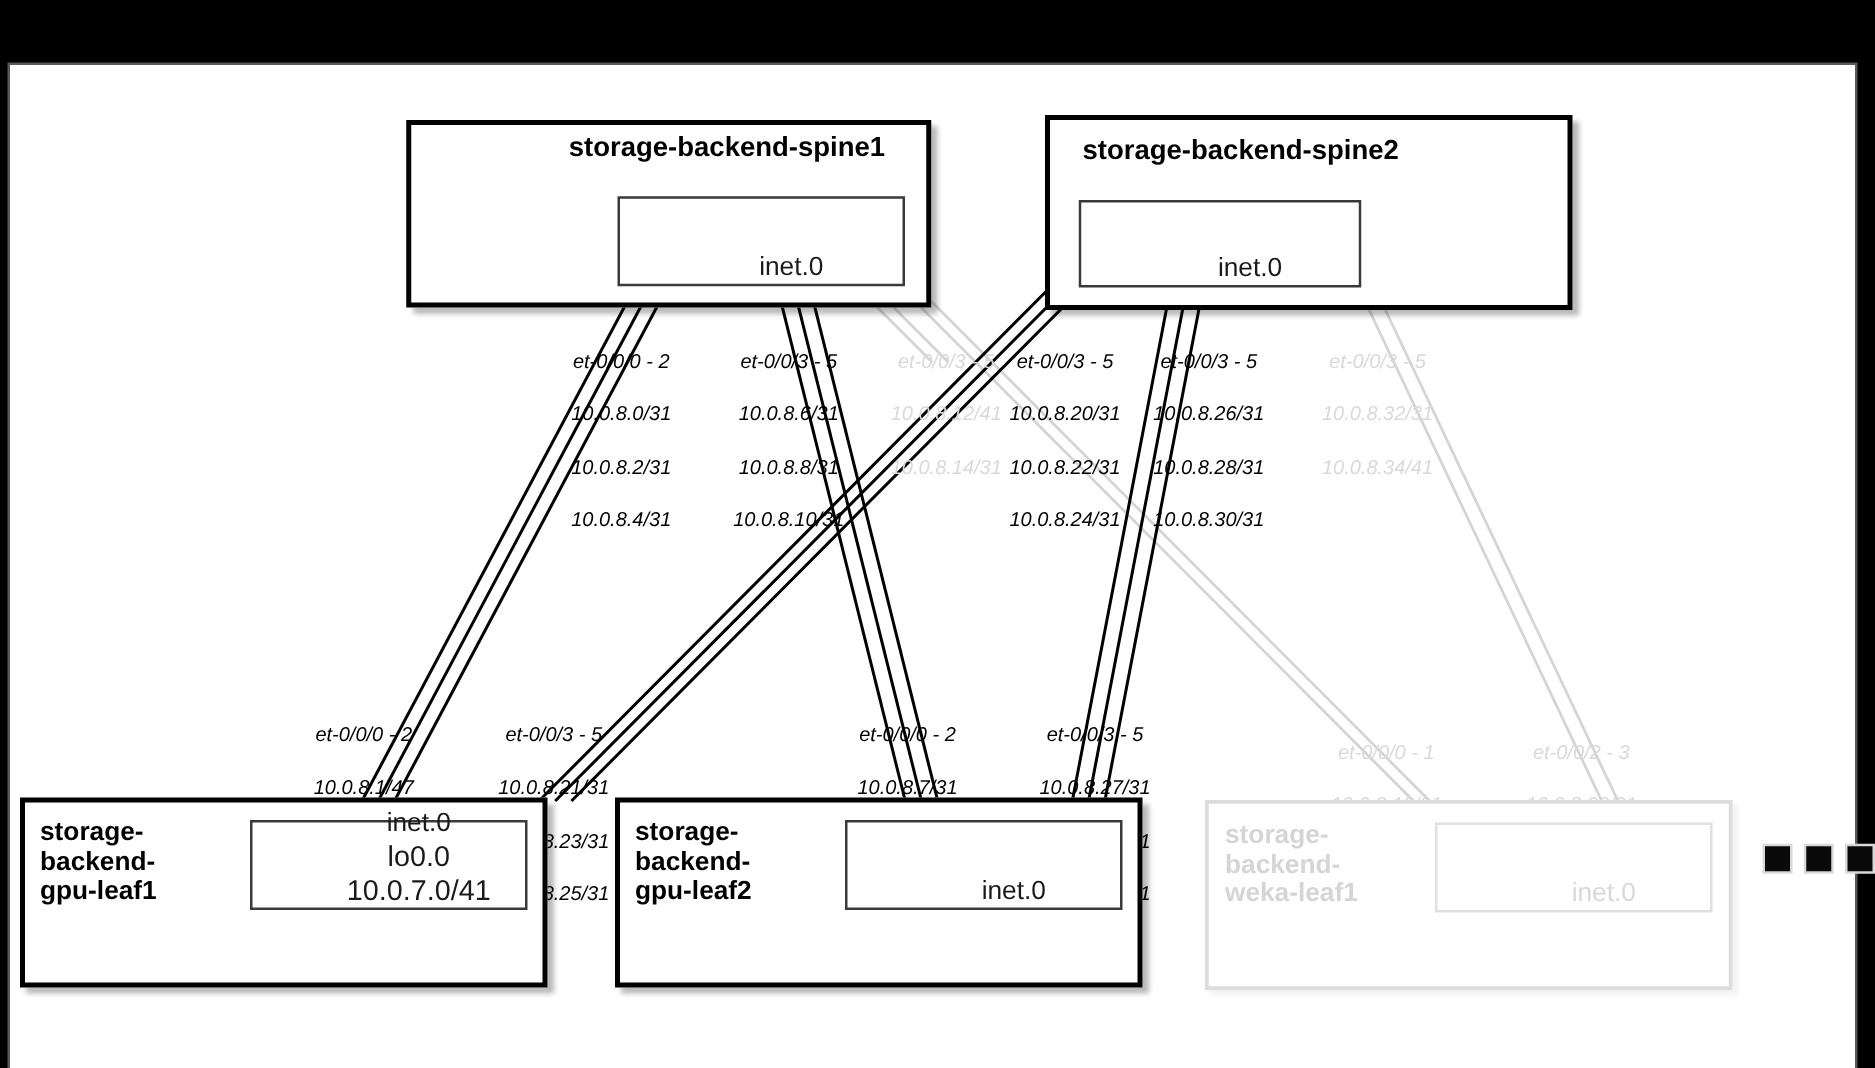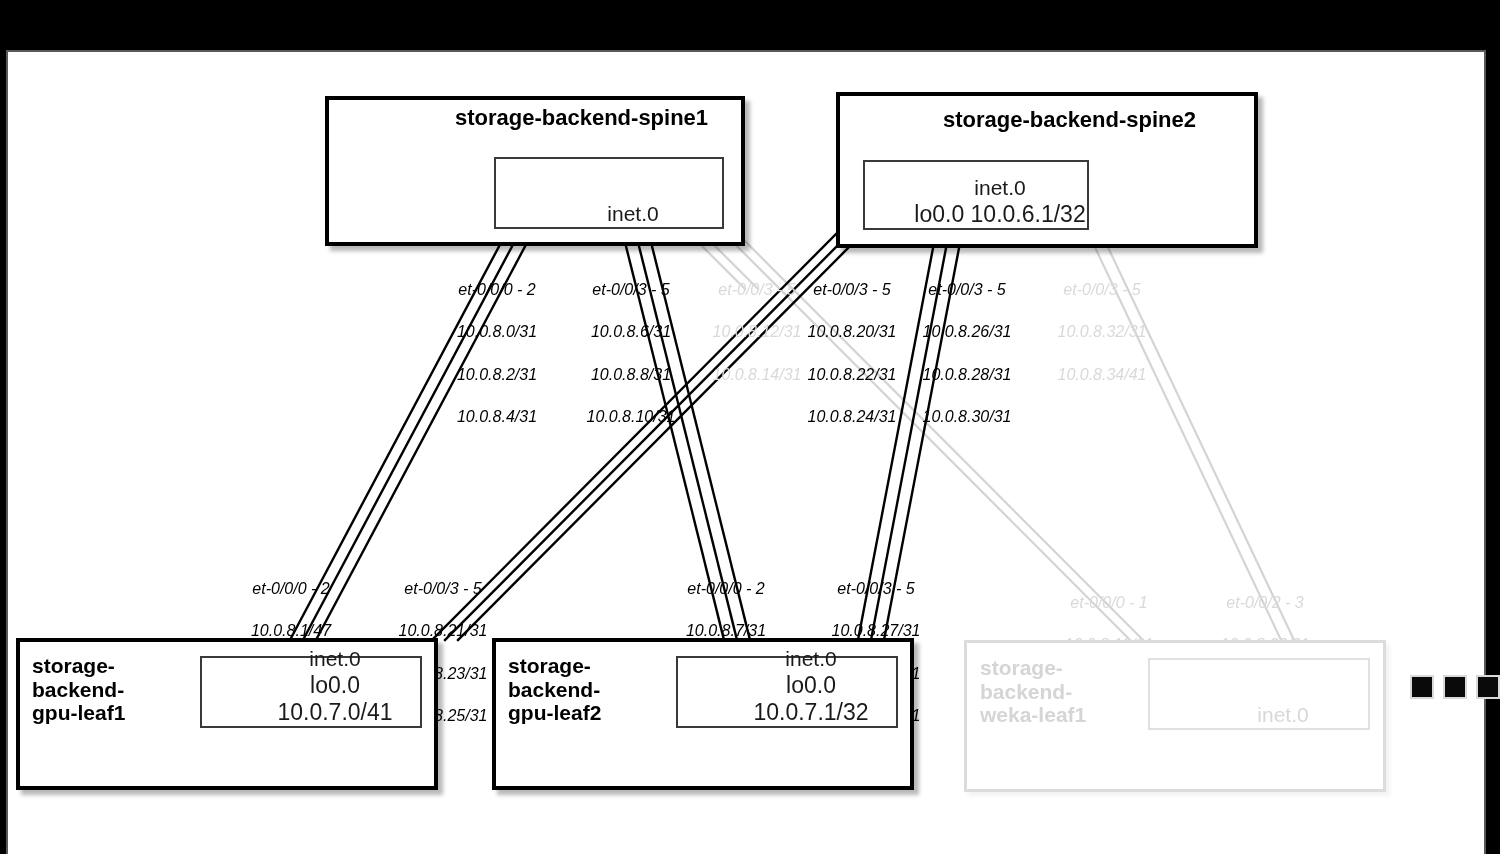--- a/index.html
+++ b/index.html
@@ -70,43 +70,42 @@
     </g>
   </svg>
 
   <div class="nodebox dark" style="left:325px;top:52px;width:420px;height:150px;"></div>
   <div class="nodetitle dark" style="left:455px;top:62px;width:300px;font-size:22px;">storage-backend-spine1</div>
   <div class="rib dark" style="left:494px;top:113px;width:230px;height:72px;">
     <div class="l1">inet.0</div>
   </div>
 
   <div class="nodebox dark" style="left:836px;top:48px;width:422px;height:156px;"></div>
-  <div class="nodetitle dark" style="left:866px;top:64px;width:330px;font-size:22px;text-align:right;">storage-backend-spine2</div>
+  <div class="nodetitle dark" style="left:866px;top:64px;width:330px;font-size:22px;">storage-backend-spine2</div>
   <div class="rib dark" style="left:863px;top:116px;width:226px;height:70px;">
     <div class="l1">inet.0</div>
-    <div class="l2">lo0.0 10.0.6.1/32</div>
   </div>
 
   <div class="iflabel ctr" style="left:442px;top:214px;width:110px;">
     <div>et-0/0/0 - 2</div>
     <div>10.0.8.0/31</div>
     <div>10.0.8.2/31</div>
     <div>10.0.8.4/31</div>
   </div>
 
   <div class="iflabel ctr" style="left:572px;top:214px;width:118px;">
     <div>et-0/0/3 - 5</div>
     <div>10.0.8.6/31</div>
     <div>10.0.8.8/31</div>
     <div>10.0.8.10/31</div>
   </div>
 
   <div class="iflabel ctr faded" style="left:698px;top:214px;width:118px;">
     <div>et-0/0/3 - 5</div>
-    <div>10.0.8.12/31</div>
+    <div>10.0.8.12/41</div>
     <div>10.0.8.14/31</div>
   </div>
 
   <div class="iflabel ctr" style="left:793px;top:214px;width:118px;">
     <div>et-0/0/3 - 5</div>
     <div>10.0.8.20/31</div>
     <div>10.0.8.22/31</div>
     <div>10.0.8.24/31</div>
   </div>
 
@@ -171,21 +170,20 @@
     <div class="l1">inet.0</div>
     <div class="l2">lo0.0 10.0.7.0/41</div>
   </div>
 
   <div class="nodebox dark" style="left:492px;top:594px;width:422px;height:152px;"></div>
   <div class="nodetitle dark" style="left:508px;top:610px;width:160px;font-size:21px;">storage-
 backend-
 gpu-leaf2</div>
   <div class="rib dark" style="left:676px;top:612px;width:222px;height:72px;">
     <div class="l1">inet.0</div>
-    <div class="l2">lo0.0 10.0.7.1/32</div>
   </div>
 
   <div class="nodebox faded" style="left:964px;top:596px;width:422px;height:152px;"></div>
   <div class="nodetitle faded" style="left:980px;top:612px;width:170px;font-size:21px;">storage-
 backend-
 weka-leaf1</div>
   <div class="rib faded" style="left:1148px;top:614px;width:222px;height:72px;">
     <div class="l1">inet.0</div>
   </div>
 

